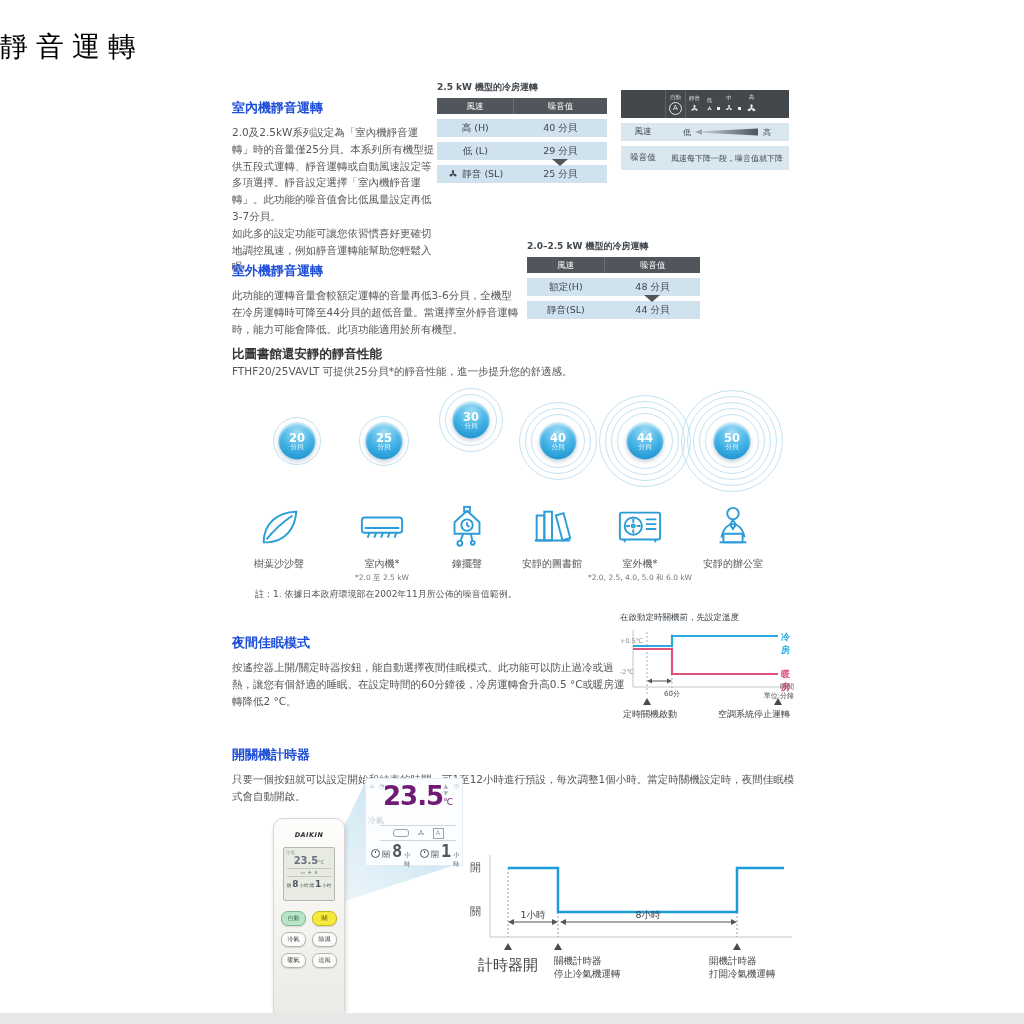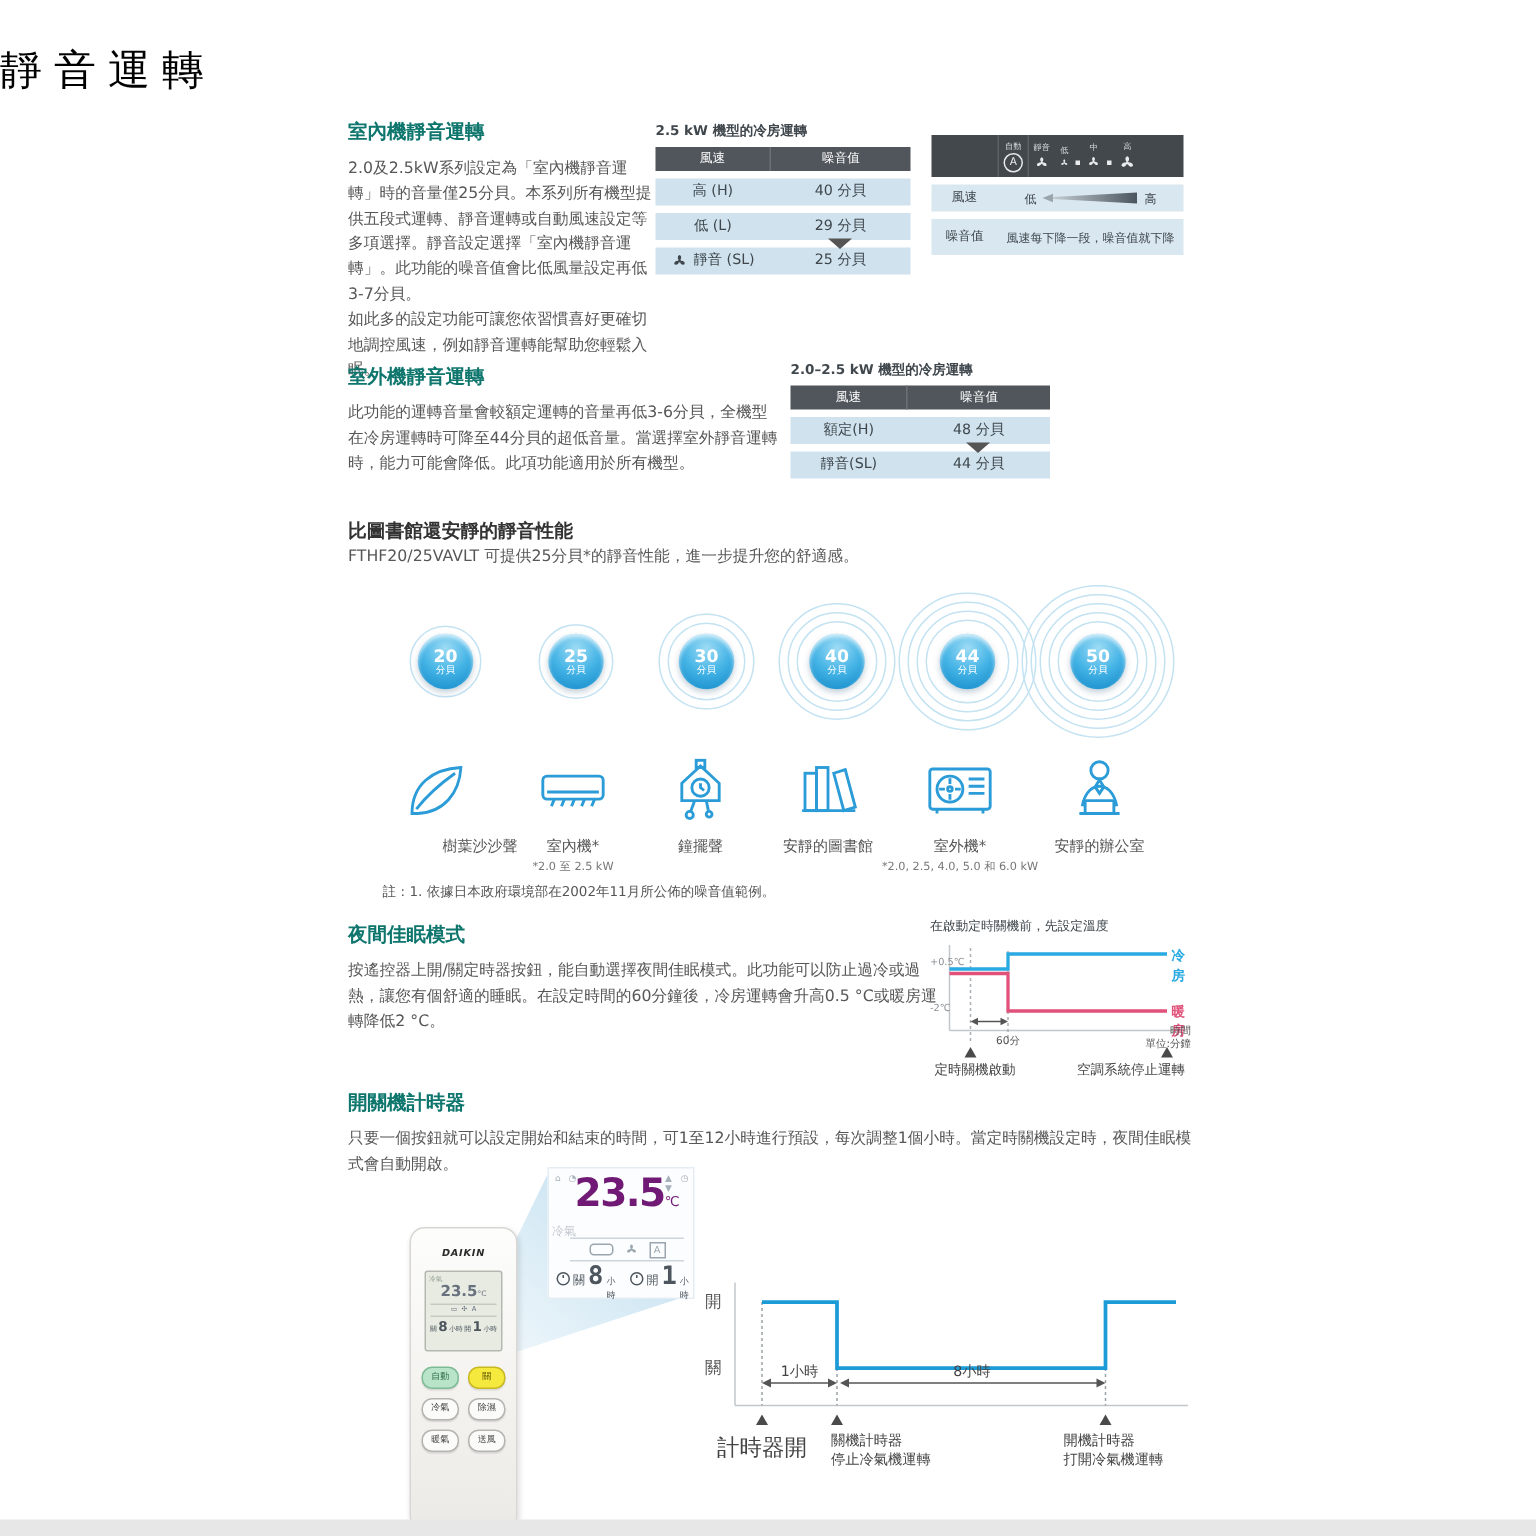--- a/index.html
+++ b/index.html
@@ -1,19 +1,19 @@
 <!DOCTYPE html>
 <html><head>
 <meta charset="utf-8">
 <style>
   html,body{margin:0;padding:0;background:#fff;}
   #canvas{position:relative;width:1024px;height:1024px;background:#fff;overflow:hidden;
           font-family:"DejaVu Sans","Liberation Sans",sans-serif;color:#555;}
   .abs{position:absolute;}
-  .h1{font-size:13px;font-weight:bold;color:#0f766e;}
+  .h1{font-size:13px;font-weight:bold;color:#1d4ed8;margin-top:20px;}
   .h2{font-size:12.5px;font-weight:bold;color:#333;}
   .para{font-size:10.5px;line-height:1.6;color:#575757;}
   .page-title{top:28px;left:0;width:100%;font-size:28px;color:#000000;letter-spacing:8px;}
 
   
   .spec-caption{font-size:9px;font-weight:bold;color:#40484e;margin-bottom:4px;}
   .spec-header{display:flex;background:#50565c;color:#fff;font-size:8.5px;height:16px;line-height:16px;text-align:center;}
   .spec-header .c1{width:45%;border-right:1px solid #6a7076;}
   .spec-header .c2{width:55%;}
   .spec-row{display:flex;background:#cfe2ed;height:18px;line-height:18px;margin-top:5px;font-size:9.5px;color:#3f474d;text-align:center;position:relative;}
@@ -242,21 +242,21 @@
         <span class="db-unit">分貝</span>
       </div>
   </div>
   <div class="db-item" style="left:334px;top:391px;">
     <span class="ring" style="width:48px;height:48px;"></span>
     <div class="db-btn">
         <span class="db-val">25</span>
         <span class="db-unit">分貝</span>
       </div>
   </div>
-  <div class="db-item" style="left:421px;top:391px;">
+  <div class="db-item" style="left:421px;top:370px;">
     <span class="ring" style="width:50px;height:50px;"></span>
     <span class="ring" style="width:62px;height:62px;"></span>
     <div class="db-btn">
         <span class="db-val">30</span>
         <span class="db-unit">分貝</span>
       </div>
   </div>
   <div class="db-item" style="left:508px;top:391px;">
     <span class="ring" style="width:52px;height:52px;"></span>
     <span class="ring" style="width:64px;height:64px;"></span>
@@ -281,21 +281,21 @@
     <span class="ring" style="width:64px;height:64px;"></span>
     <span class="ring" style="width:76px;height:76px;"></span>
     <span class="ring" style="width:88px;height:88px;"></span>
     <span class="ring" style="width:100px;height:100px;"></span>
     <div class="db-btn">
         <span class="db-val">50</span>
         <span class="db-unit">分貝</span>
       </div>
   </div>
 
-  <div class="ex-item" style="left:235px;text-align:right;">
+  <div class="ex-item" style="left:224px;">
     <div class="ex-icon">
         <svg width="46" height="46" viewBox="0 0 48 48" fill="none" stroke="#2b9cd8" stroke-width="2">
       <path d="M8 40 C8 20 22 9 42 8 C41 26 30 39 12 40 Z"></path>
           <path d="M11 37 C18 28 28 19 38 12"></path>
         </svg>
       </div>
     <div class="ex-label">樹葉沙沙聲</div>
     <div class="ex-note"></div>
   </div>
   <div class="ex-item" style="left:327px;">

